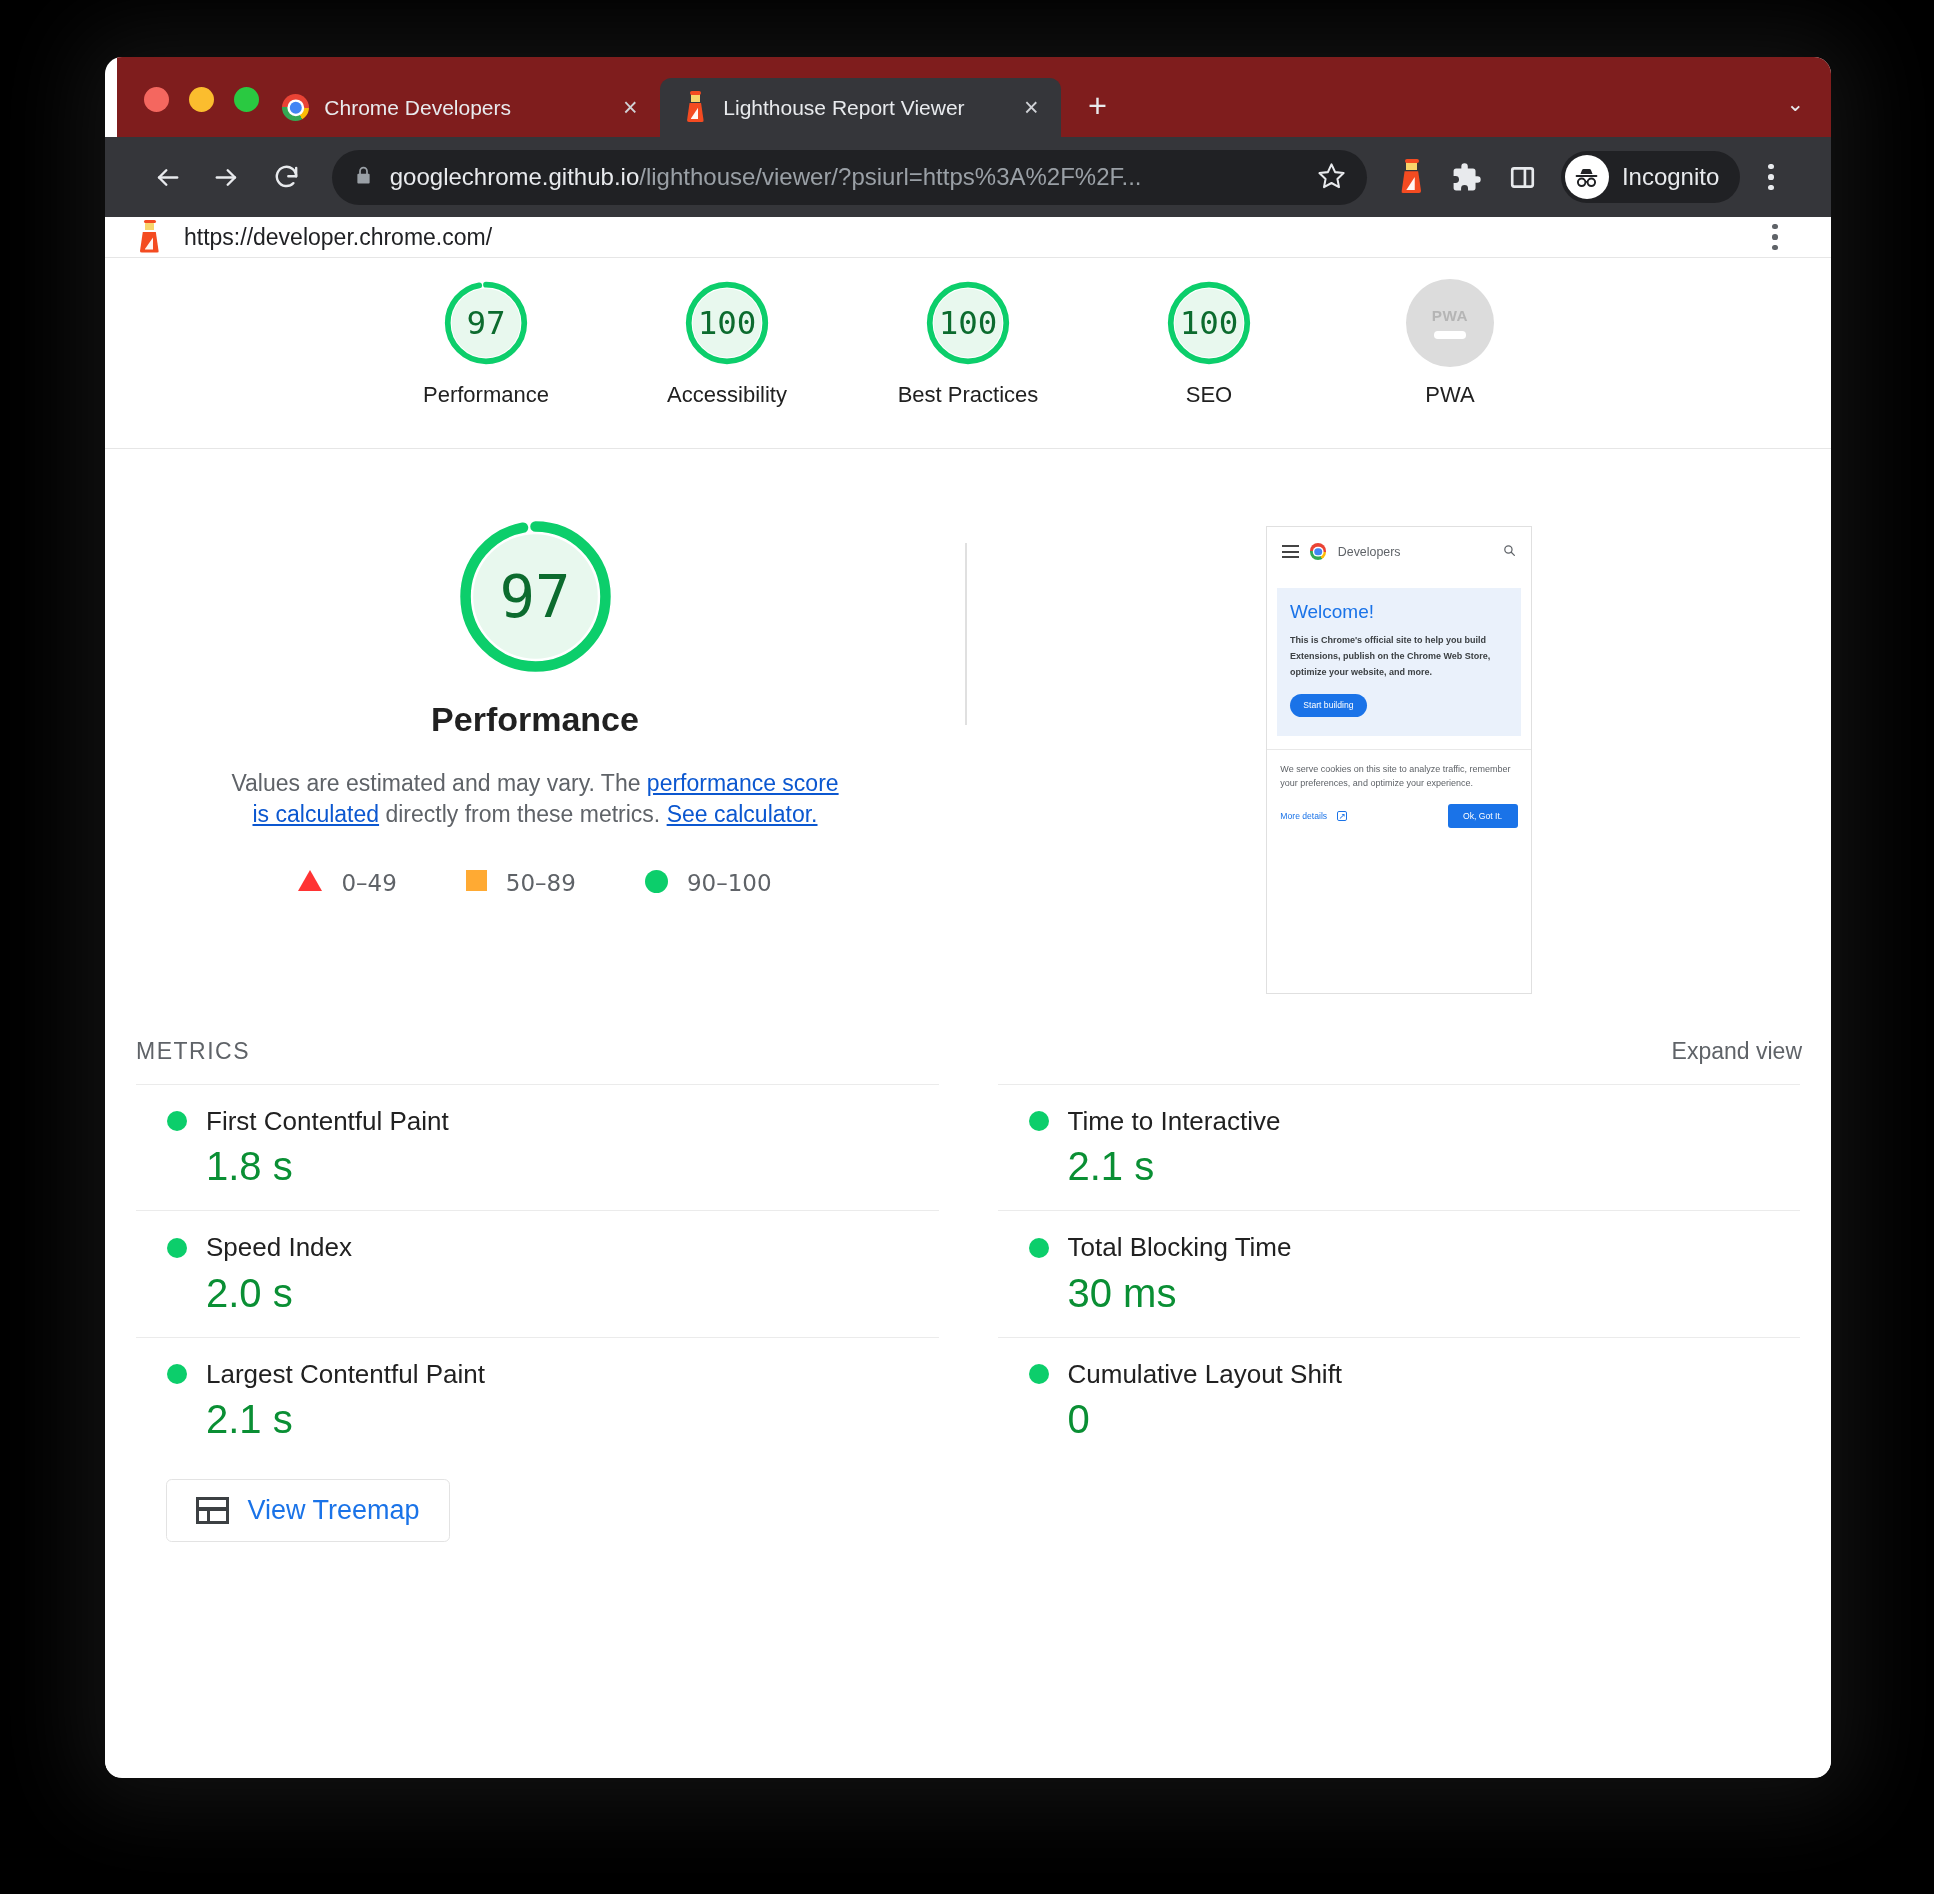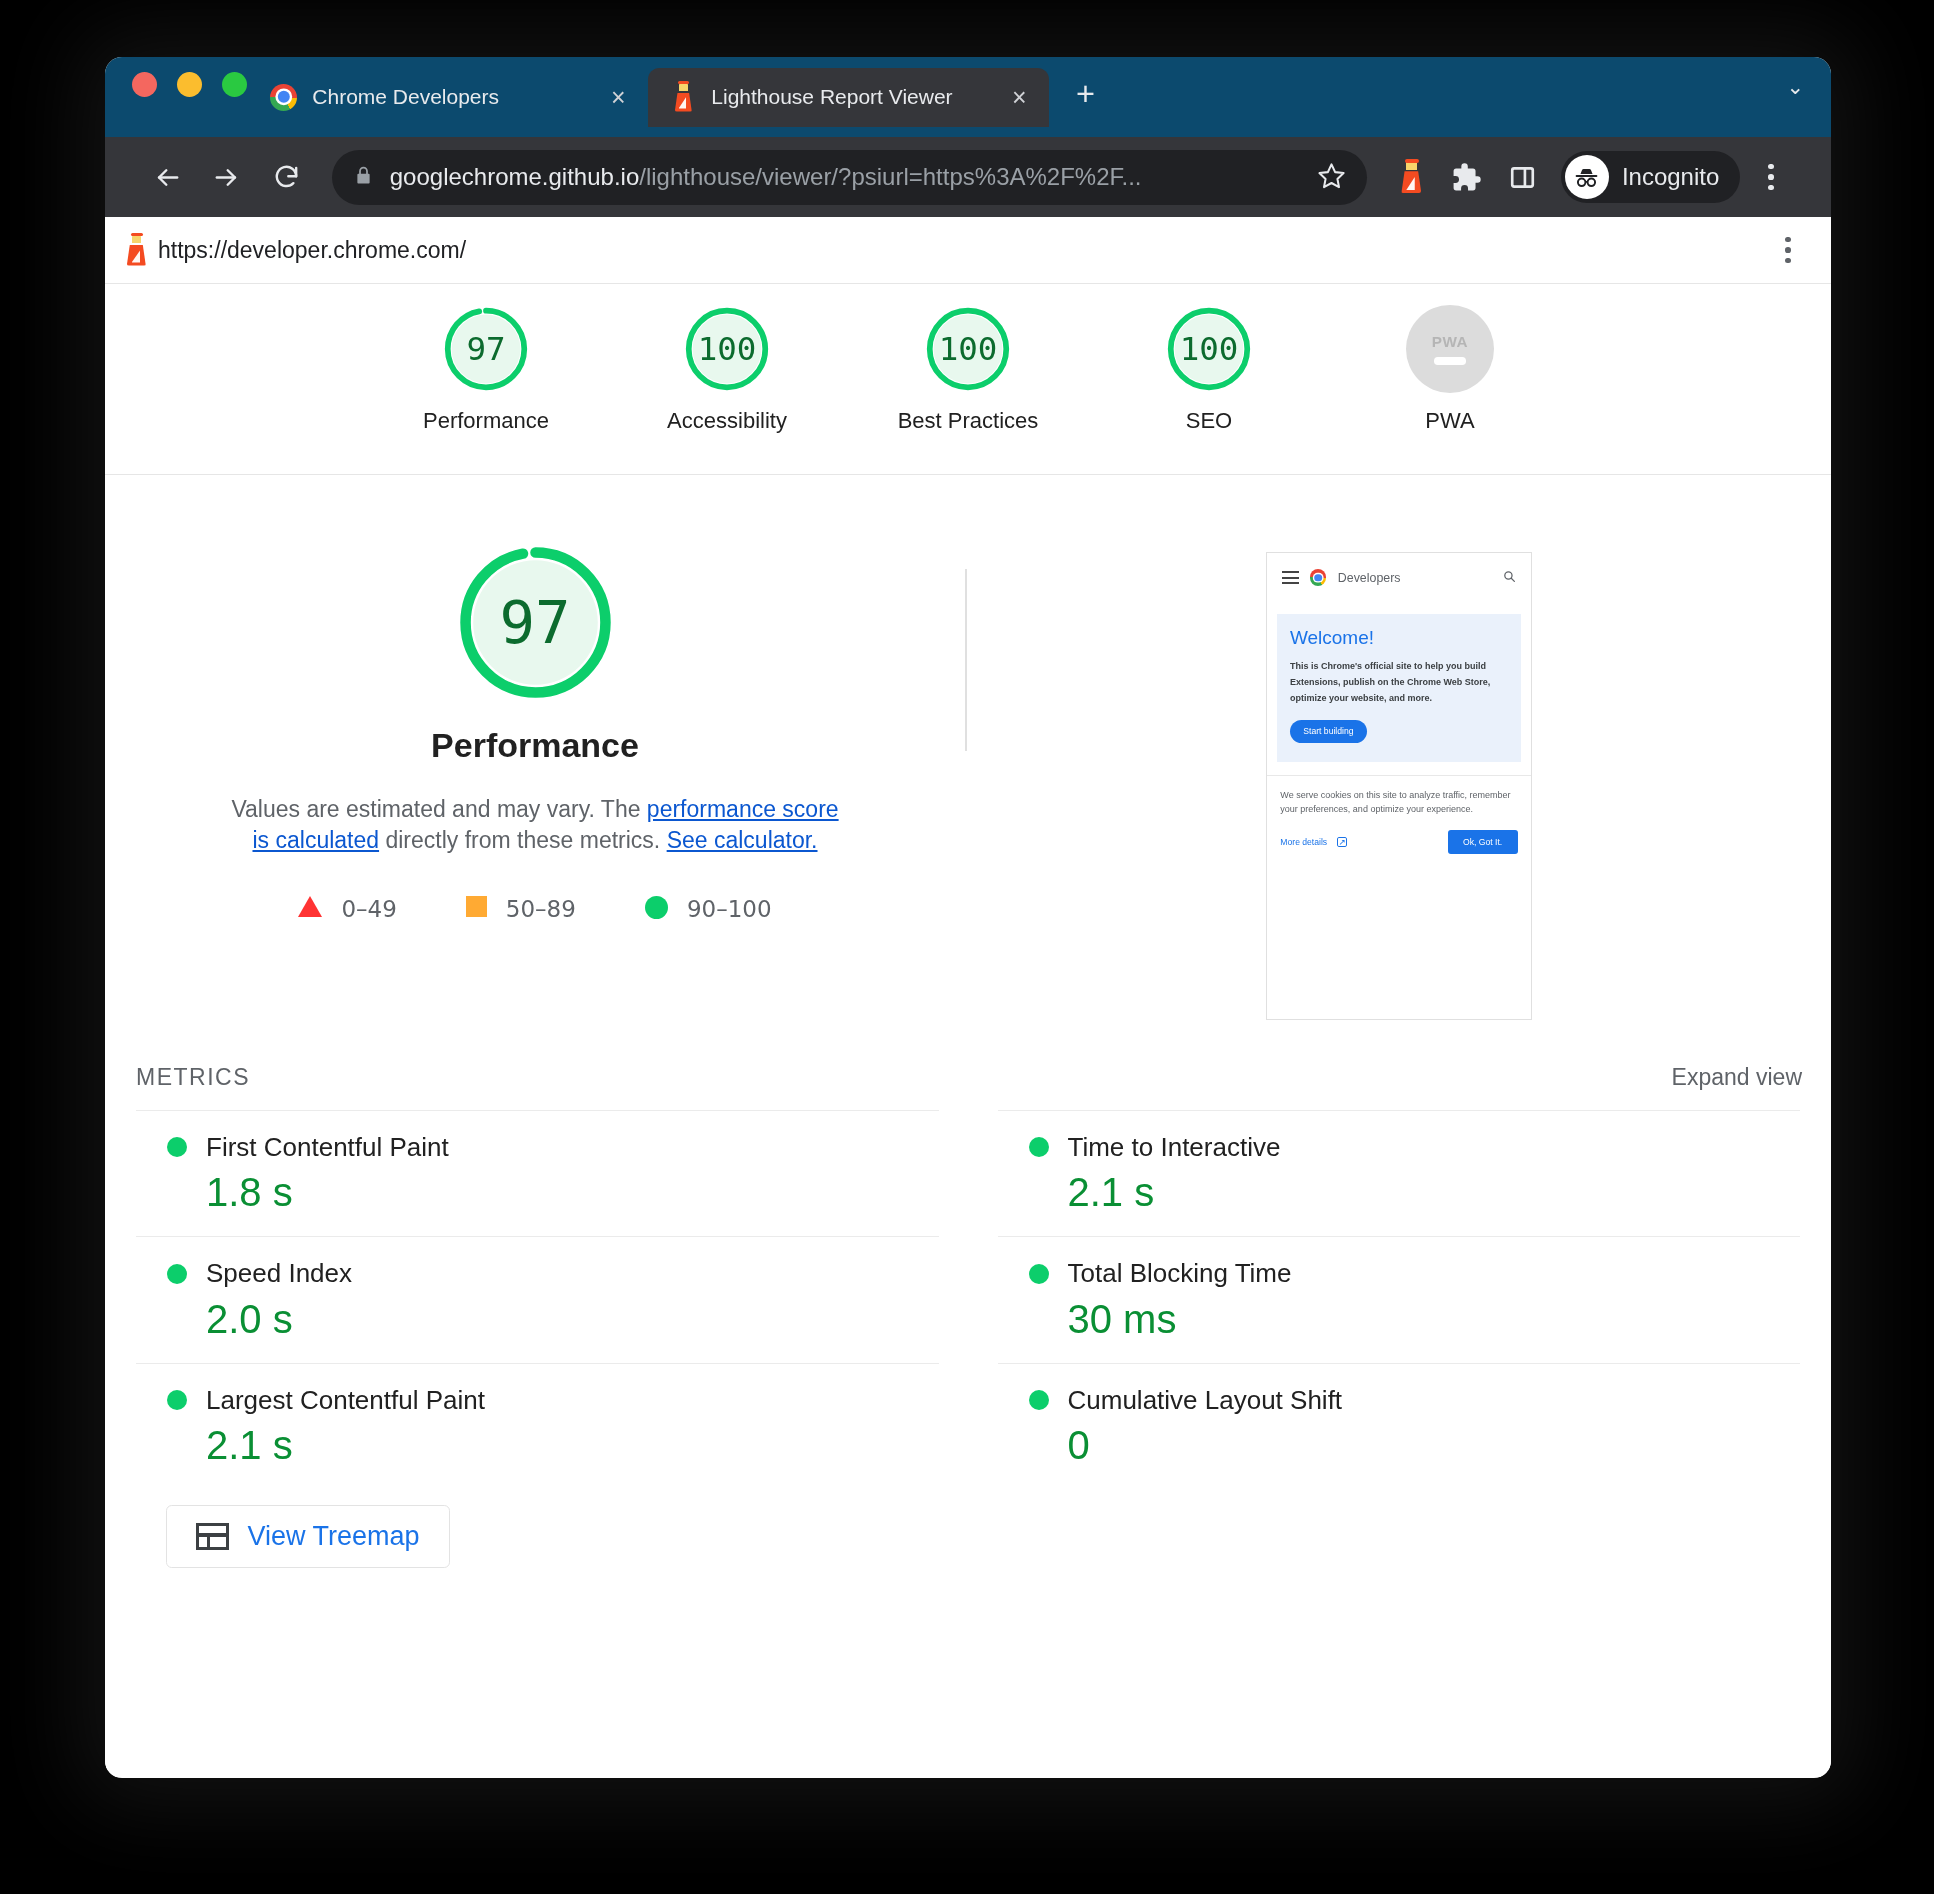--- a/index.html
+++ b/index.html
@@ -18,23 +18,24 @@
     border-radius: 17px;
     overflow: hidden;
     background: #ffffff;
     box-shadow: 0 0 86px 29px rgba(255,255,255,0.07);
   }
 
   
   #tabstrip {
     position: relative;
     height: 80px;
-    background: #0c4a6e;
+    background: #7f1d1d;
     display: flex;
-    align-items: center;
+    align-items: flex-end;
+    margin-left: 12px;
   }
   .traffic { display: flex; align-items: center; gap: 20px; padding: 0 0 25px 27px; }
   .tl { width: 25px; height: 25px; border-radius: 50%; }
   .tl.red { background: #f4675f; }
   .tl.yellow { background: #fbbd2e; }
   .tl.green { background: #2ac941; }
 
   .tab {
     height: 59px;
     display: flex; align-items: center;
@@ -120,22 +121,22 @@
     display: flex; align-items: center; justify-content: center;
   }
   #incognito-pill .label { color: #e8eaed; font-size: 24px; }
   .kebab { display:flex; flex-direction:column; gap:4.8px; align-items:center; }
   .kebab i { width:5.7px; height:5.7px; border-radius:50%; background:#e8eaed; display:block; }
 
   
   #page { background: #fff; height: calc(100% - 161px); overflow: hidden; }
 
   #lh-topbar {
-    height: 67px; border-bottom: 1px solid #e6e6e6;
-    display: flex; align-items: center; padding: 0 18px; gap: 8px;
+    height: 41px; border-bottom: 1px solid #e6e6e6;
+    display: flex; align-items: center; padding: 0 31px; gap: 21px;
   }
   #lh-topbar .site-url { font-size: 23px; color: #202124; }
   #lh-topbar .kebab-dark i { background:#5f6368; }
   #lh-topbar .right { margin-left:auto; }
 
   
   #score-row {
     height: 191px; border-bottom: 1px solid #e6e6e6;
     display: flex; align-items: flex-start; justify-content: center;
     gap: 98px; padding-top: 21px;

